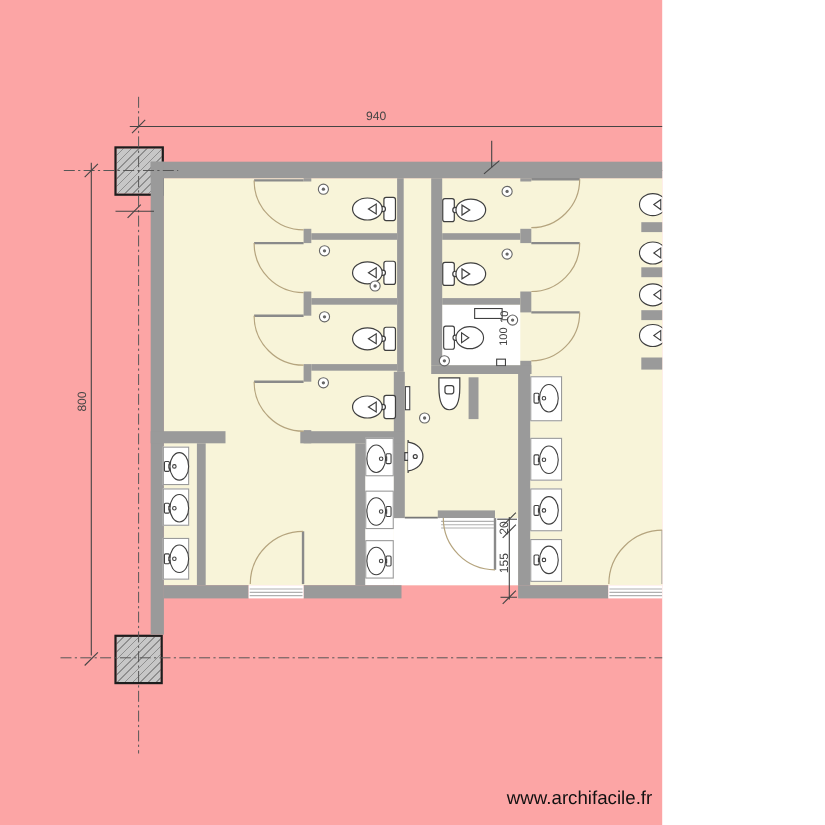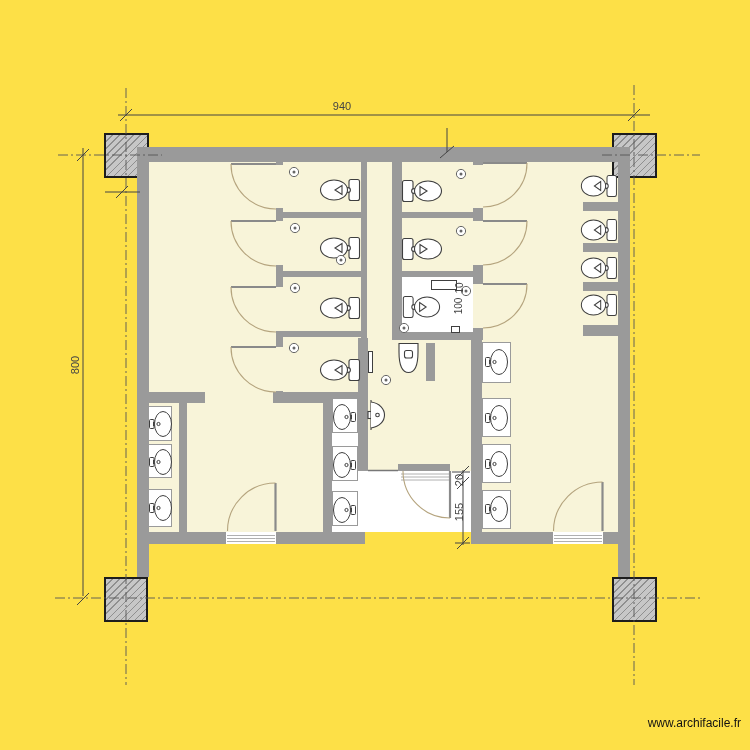--- a/index.html
+++ b/index.html
@@ -1,34 +1,34 @@
 <!DOCTYPE html>
 <html style="--c-wall: #9a9a9a; --c-room: #f8f4d9; --c-arc: #b5a47e; --c-colfill: #c7c7c7; --c-colhatch: #8f8f8f; --c-colborder: #1d1d1d; --c-fix: #3f3f3f; --c-center: #555555; --c-dim: #444444; --c-wm: #111111;"><head>
 <meta charset="utf-8">
 <style>
   :root{
     --c-wall:#9a9a9a; --c-room:#f8f4d9; --c-arc:#b5a47e; --c-colfill:#c7c7c7;
     --c-colhatch:#8f8f8f; --c-colborder:#1d1d1d; --c-fix:#3f3f3f; --c-center:#555555;
     --c-dim:#444444; --c-wm:#111111;
   }
   html,body{margin:0;padding:0;background:#fff;}
-  #plan{position:relative;width:750px;height:750px;background:#fde047;overflow:hidden;
+  #plan{position:relative;width:602px;height:750px;background:#fca5a5;overflow:hidden;
         font-family:"Liberation Sans", sans-serif;}
   .room{position:absolute;background:var(--c-room);}
   .white{position:absolute;background:#ffffff;}
   .wall{position:absolute;background:var(--c-wall);}
   .column{position:absolute;border:2px solid var(--c-colborder);box-sizing:border-box;
           background:repeating-linear-gradient(135deg,var(--c-colfill) 0 4px,var(--c-colhatch) 4px 5px);}
   .sinkbox{position:absolute;background:#fff;border:1px solid #9a9a9a;box-sizing:border-box;}
   .smallfix{position:absolute;background:#fff;border:1px solid var(--c-fix);box-sizing:border-box;}
   .screen{position:absolute;background:var(--c-wall);}
   svg.overlay{position:absolute;left:0;top:0;}
   .dimlabel{position:absolute;color:var(--c-dim);font-size:11px;text-align:center;line-height:12px;}
   .rot{transform:rotate(-90deg);}
-  .wm{position:absolute;right:9px;top:716px;font-size:12px;color:var(--c-wm);}
+  .wm{position:absolute;right:9px;top:716px;font-size:17px;color:var(--c-wm);}
 </style>
 </head>
 <body>
 
 <div id="plan">
 
   <div class="room" style="left:149px;top:162px;width:469px;height:370px;"></div>
   <div class="white" style="left:402px;top:277px;width:71px;height:55px;"></div>
   <div class="white" style="left:332px;top:403px;width:26px;height:129px;"></div>
   <div class="white" style="left:358px;top:471px;width:113px;height:61px;"></div>

